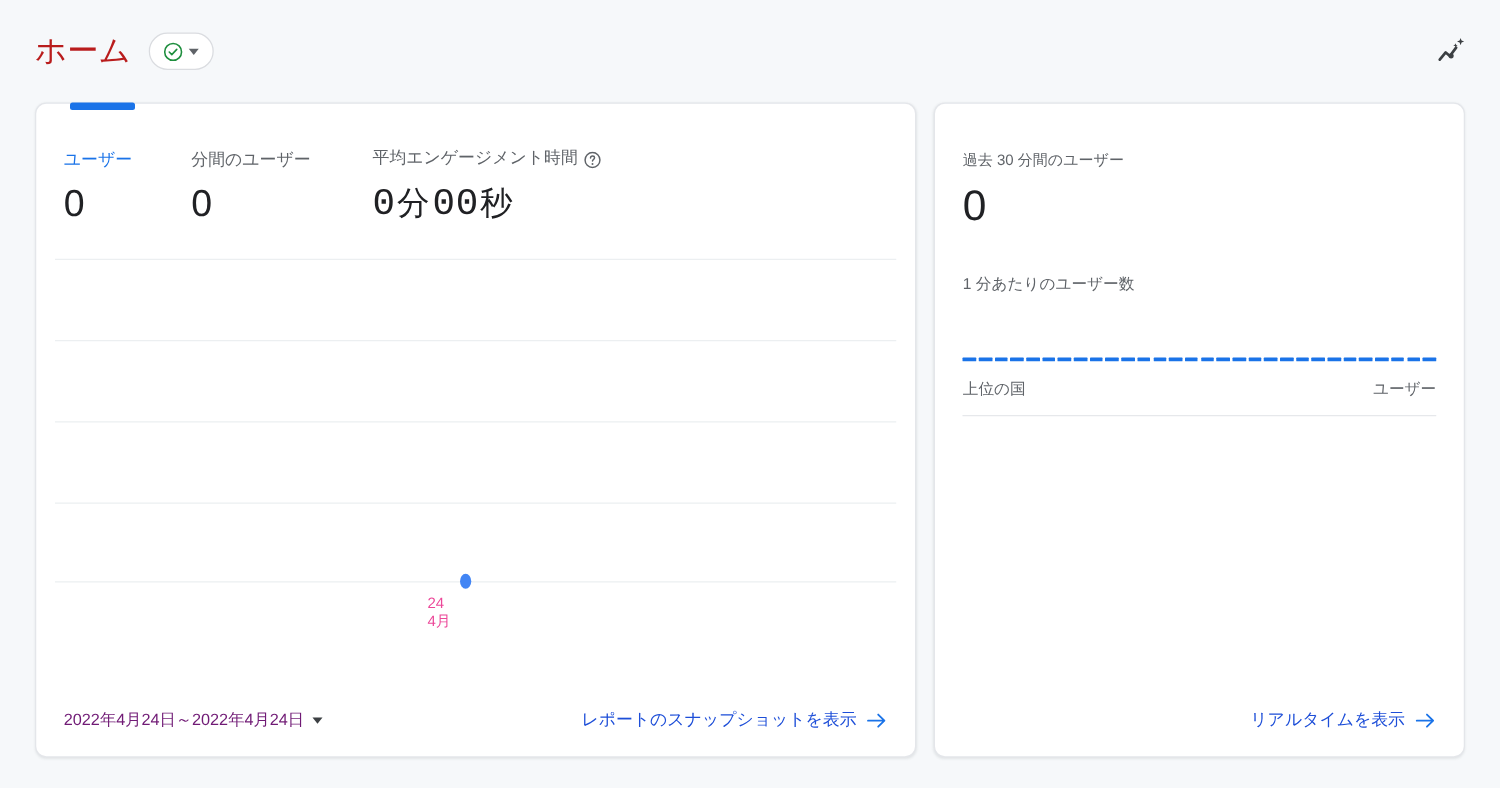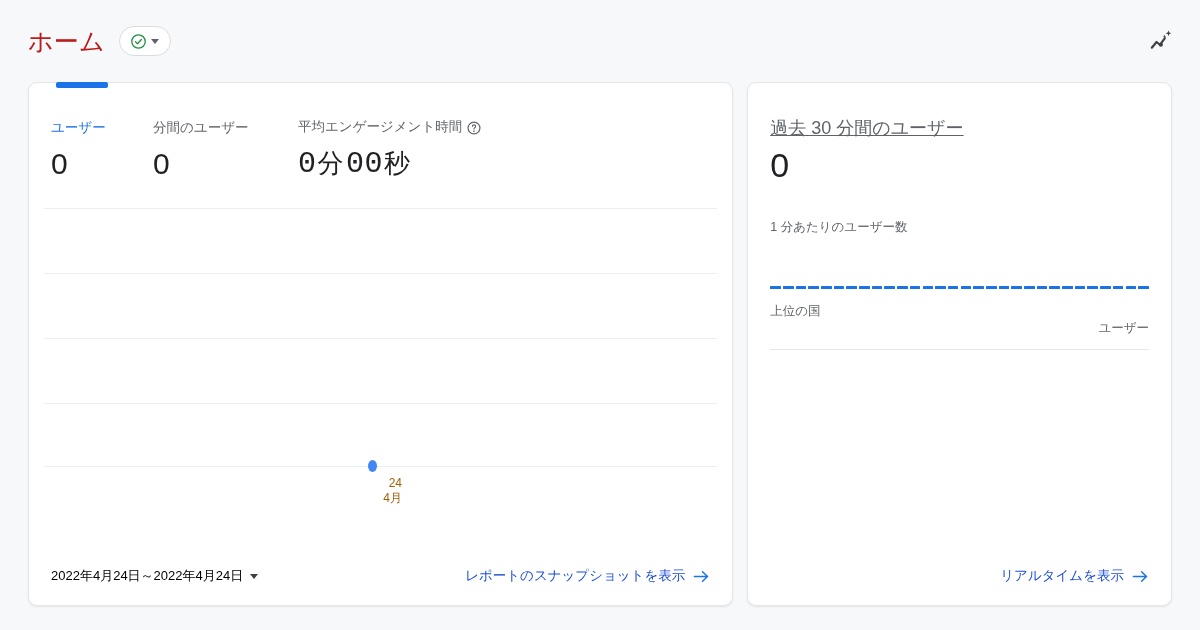--- a/index.html
+++ b/index.html
@@ -148,40 +148,40 @@
   }
   .axis-point {
     position: absolute;
     width: 9px;
     height: 12px;
     background: #4285f4;
     border-radius: 50%;
   }
   .x-tick {
     position: absolute;
-    text-align: right;
+    text-align: left;
     font-size: 12px;
-    color: #a16207;
+    color: #ec4899;
     line-height: 15px;
     width: 60px;
   }
 
   
   .card-footer {
     position: absolute;
     left: 0; right: 0; bottom: 0;
     height: 58px;
     display: flex;
     align-items: center;
     padding: 0 22px;
     box-sizing: border-box;
   }
   .date-range {
     font-size: 13px;
-    color: #000000;
+    color: #701a75;
     display: inline-flex;
     align-items: center;
     gap: 7px;
     cursor: pointer;
   }
   .date-caret {
     width: 0; height: 0;
     border-left: 4.5px solid transparent;
     border-right: 4.5px solid transparent;
     border-top: 5.5px solid #3c4043;
@@ -199,24 +199,23 @@
   }
   .arrow-right {
     width: 17px;
     height: 13px;
     display: block;
   }
 
   
   .rt-body { padding: 36px 22px 0 22px; }
   .rt-label {
-    font-size: 18px;
+    font-size: 12px;
     color: #5f6368;
     line-height: 18px;
-    text-decoration: underline;
   }
   .rt-value {
     font-size: 34px;
     color: #202124;
     line-height: 44px;
     margin-top: 6px;
     letter-spacing: .5px;
   }
   .rt-sub {
     font-size: 12.5px;
@@ -237,21 +236,20 @@
     background: #1a73e8;
     border-radius: .5px;
   }
   .rt-table-head {
     display: flex;
     margin-top: 14px;
     padding-bottom: 12px;
     border-bottom: 1px solid #e6e8eb;
     font-size: 12.5px;
     color: #5f6368;
-    flex-direction: column;
   }
   .rt-table-head .col-users { margin-left: auto; }
   .rt-empty {
     text-align: center;
     font-size: 13.5px;
     color: #5f6368;
     margin-top: 34px;
   }
 </style>
 </head>

